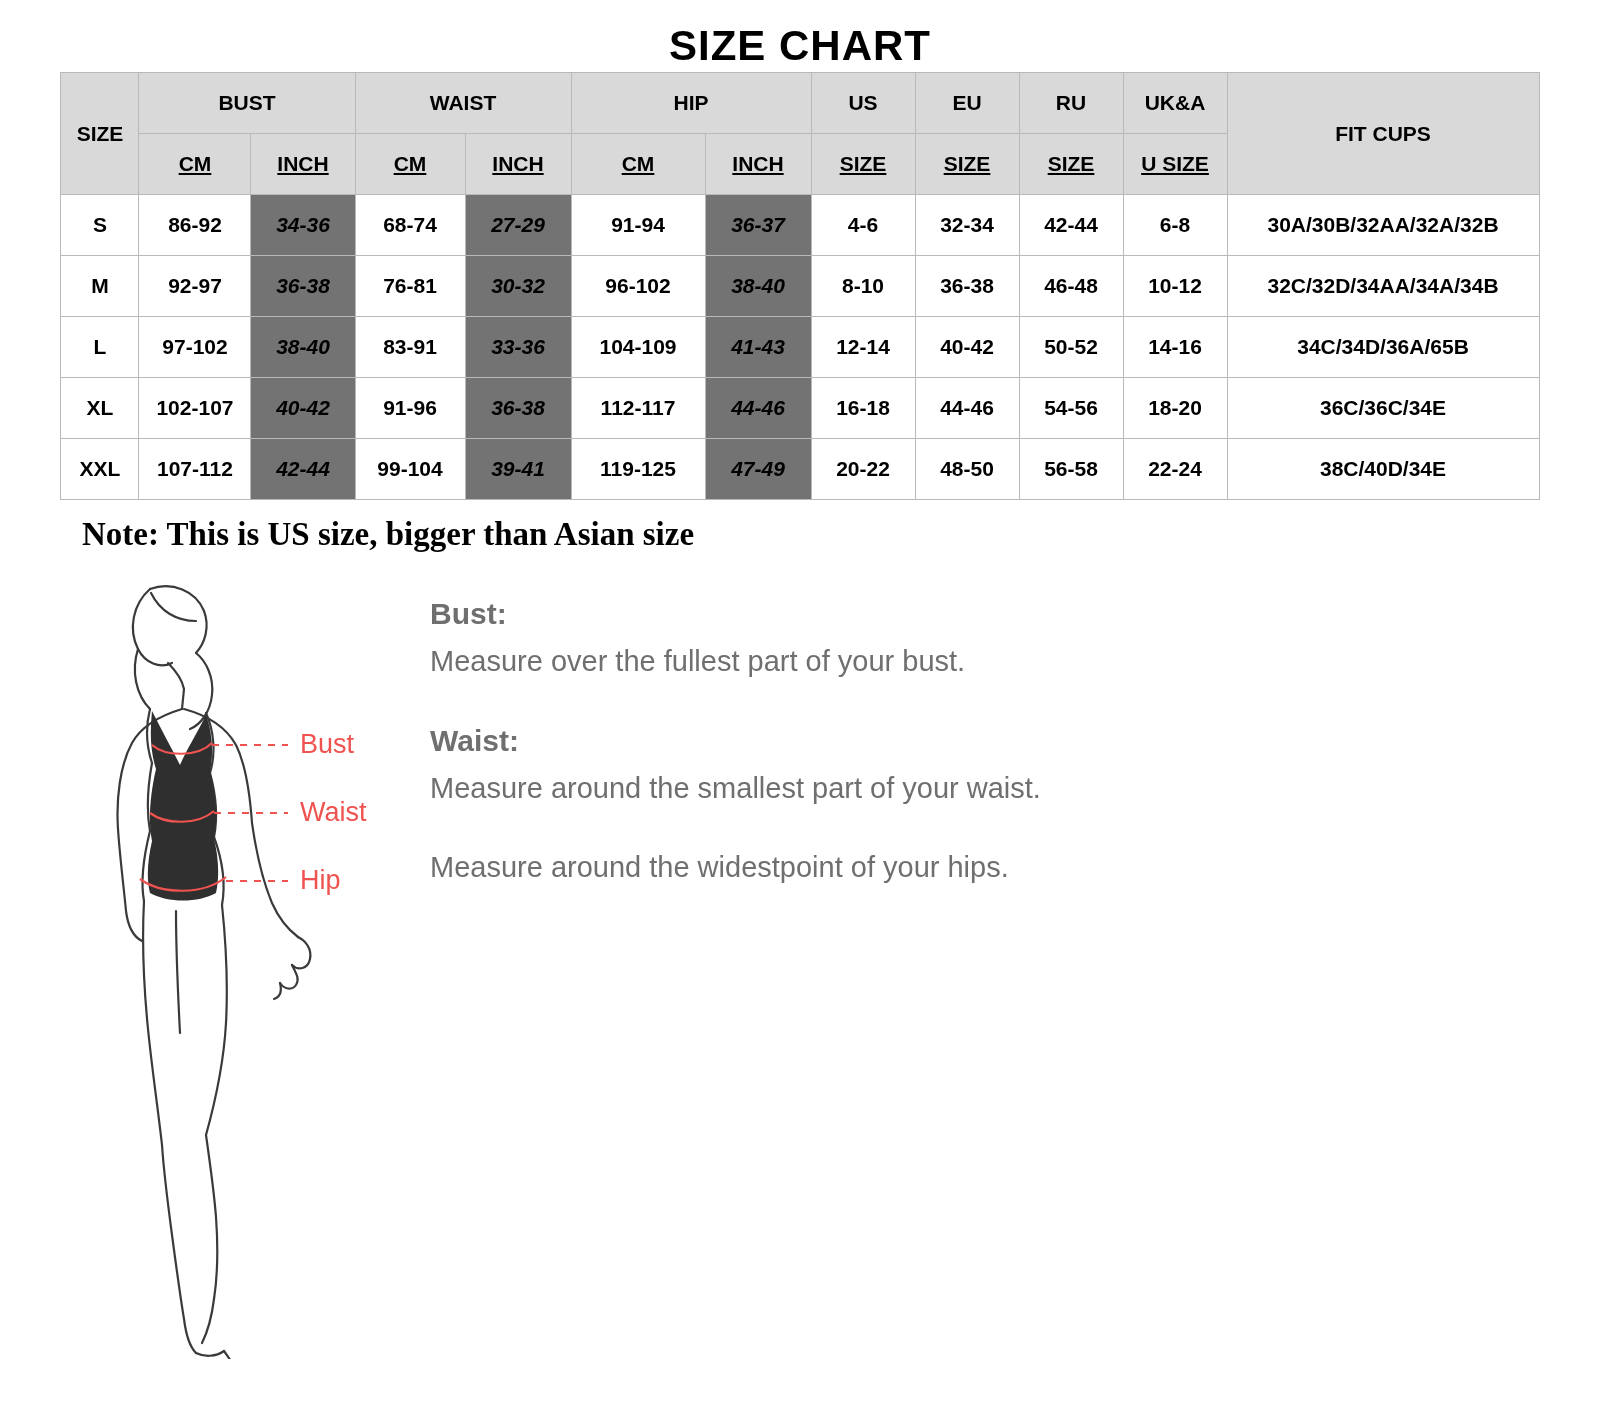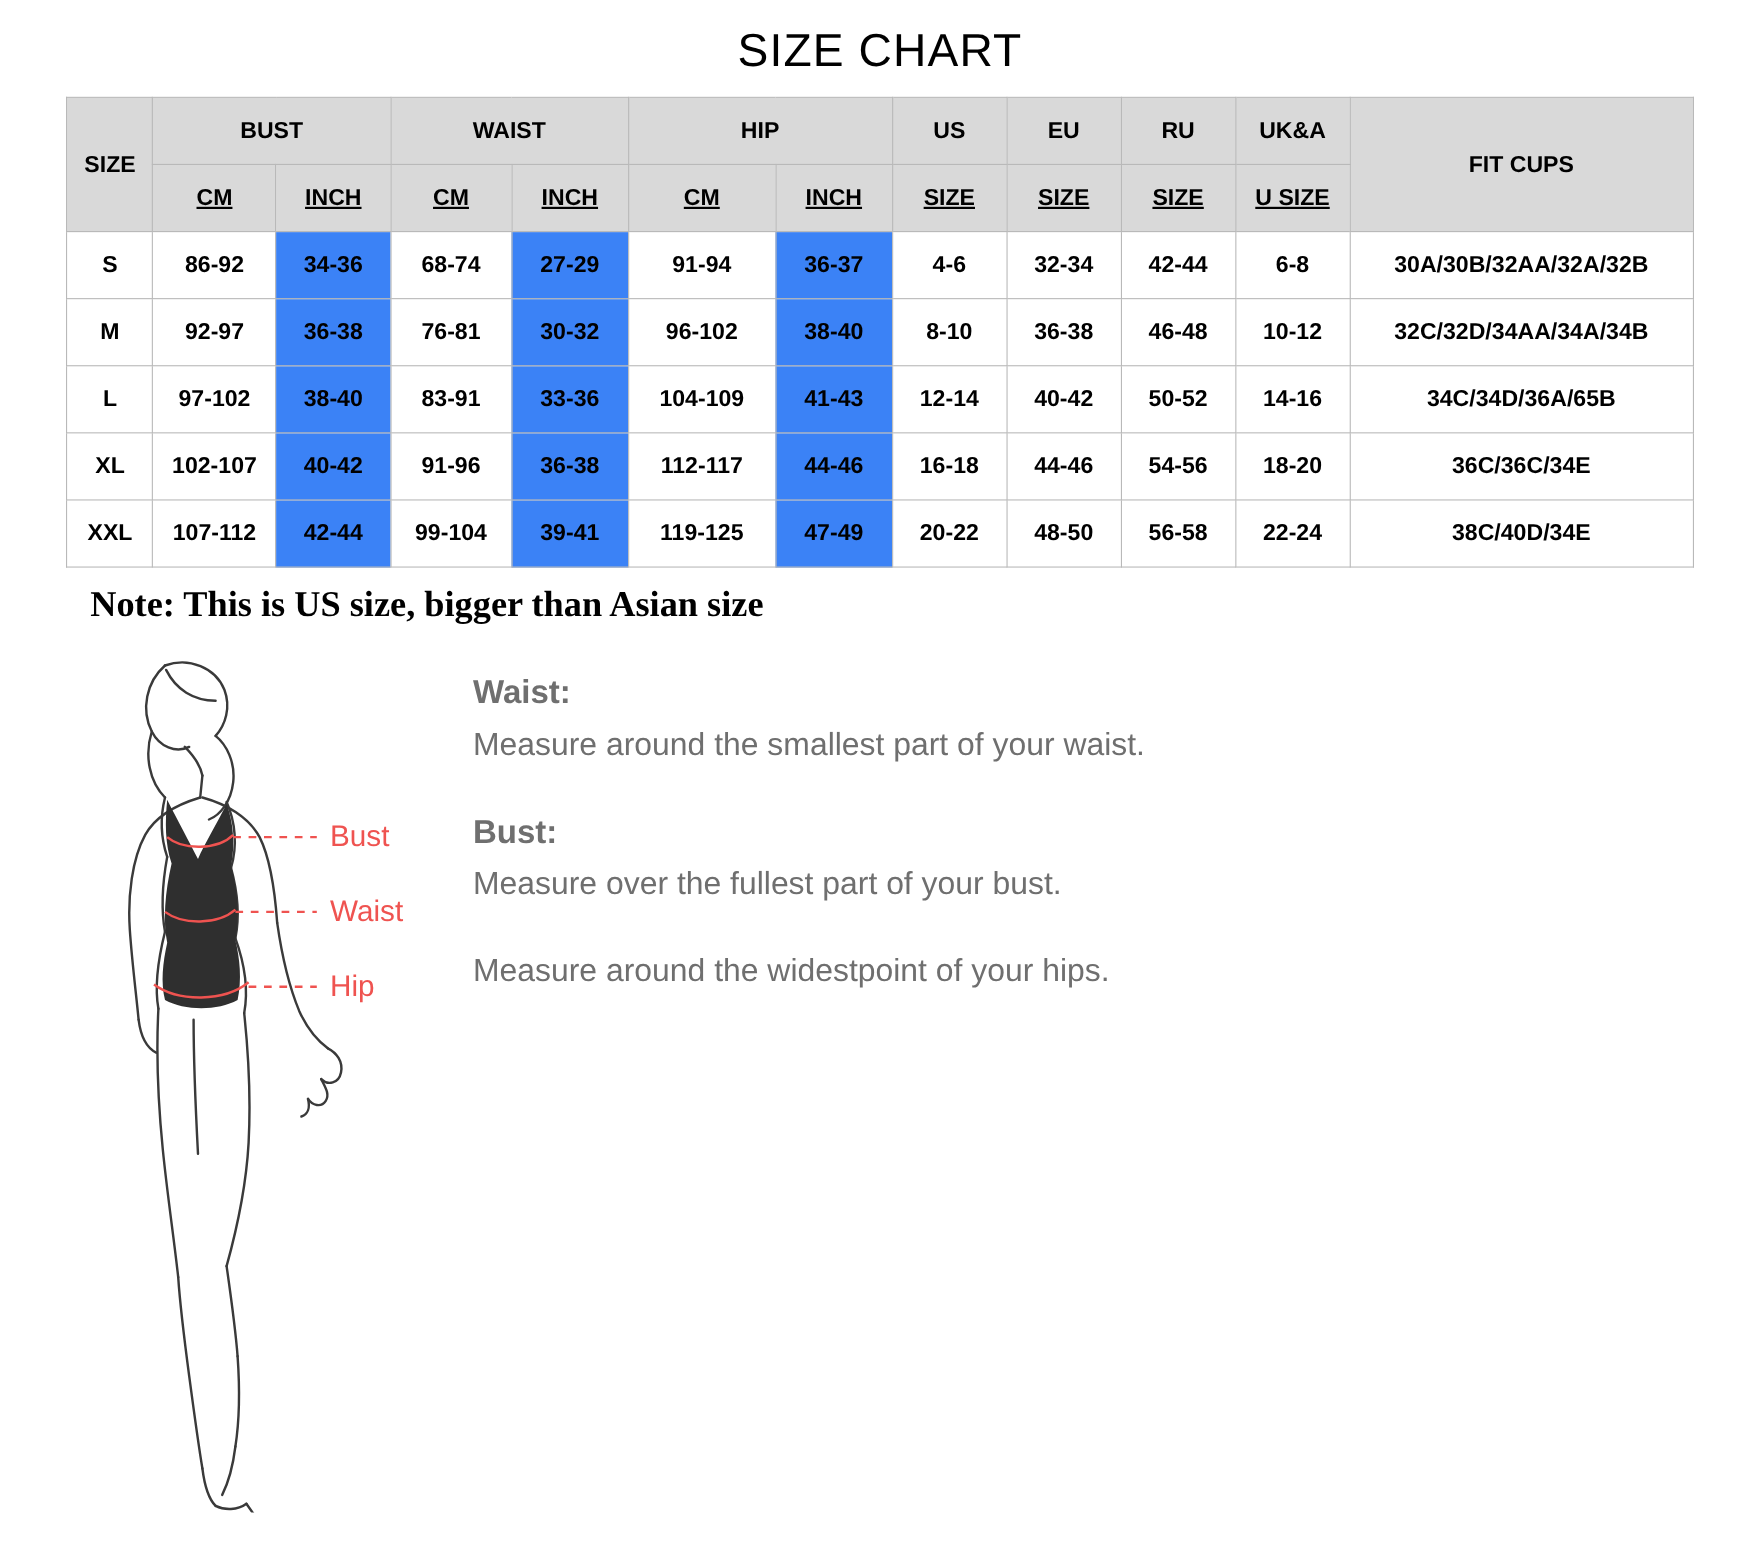--- a/index.html
+++ b/index.html
@@ -11,24 +11,24 @@
     width: 1600px;
     height: 1416px;
     font-family: "Liberation Sans", sans-serif;
     color: #000000;
     position: relative;
     overflow: hidden;
   }
   .title {
     text-align: center;
     font-size: 42px;
-    font-weight: normal;
+    font-weight: bold;
     letter-spacing: 1px;
     margin-top: 22px;
-    margin-bottom: 18px;
+    margin-bottom: 2px;
   }
   table.size-chart {
     border-collapse: collapse;
     width: 1478px;
     margin: 0 auto;
     table-layout: fixed;
   }
   table.size-chart td, table.size-chart th {
     border: 1px solid #b9b9b9;
     text-align: center;
@@ -44,21 +44,22 @@
     font-weight: bold;
   }
   .hdr-sub {
     background: #d9d9d9;
     font-size: 18px;
     font-weight: bold;
     height: 46px;
     text-decoration: underline;
   }
   .shade {
-    background: #3b82f6;
+    background: #737373;
+    font-style: italic;
   }
   .cell-small {
     font-size: 18px;
   }
   .note-line {
     font-size: 33px;
     font-weight: bold;
     margin: 16px 0 0 82px;
     font-family: Liberation Serif, serif;
   }
@@ -275,24 +276,24 @@
         <line x1="226" y1="322" x2="288" y2="322" stroke-dasharray="7 7"></line>
       </g>
     </svg>
     <div class="fig-label" style="left:300px; top:170px;">Bust</div>
     <div class="fig-label" style="left:300px; top:238px;">Waist</div>
     <div class="fig-label" style="left:300px; top:306px;">Hip</div>
   </div>
 
   <div class="text-col">
     <div class="blk">
+      <div class="blk-title">Bust:</div>
+      <div class="blk-body">Measure over the fullest part of your bust.</div>
+    </div>
+    <div class="blk">
       <div class="blk-title">Waist:</div>
       <div class="blk-body">Measure around the smallest part of your waist.</div>
-    </div>
-    <div class="blk">
-      <div class="blk-title">Bust:</div>
-      <div class="blk-body">Measure over the fullest part of your bust.</div>
     </div>
     <div class="blk">
       <div class="blk-body">Measure around the widestpoint of your hips.</div>
     </div>
   </div>
 </div>
 
 </body></html>

